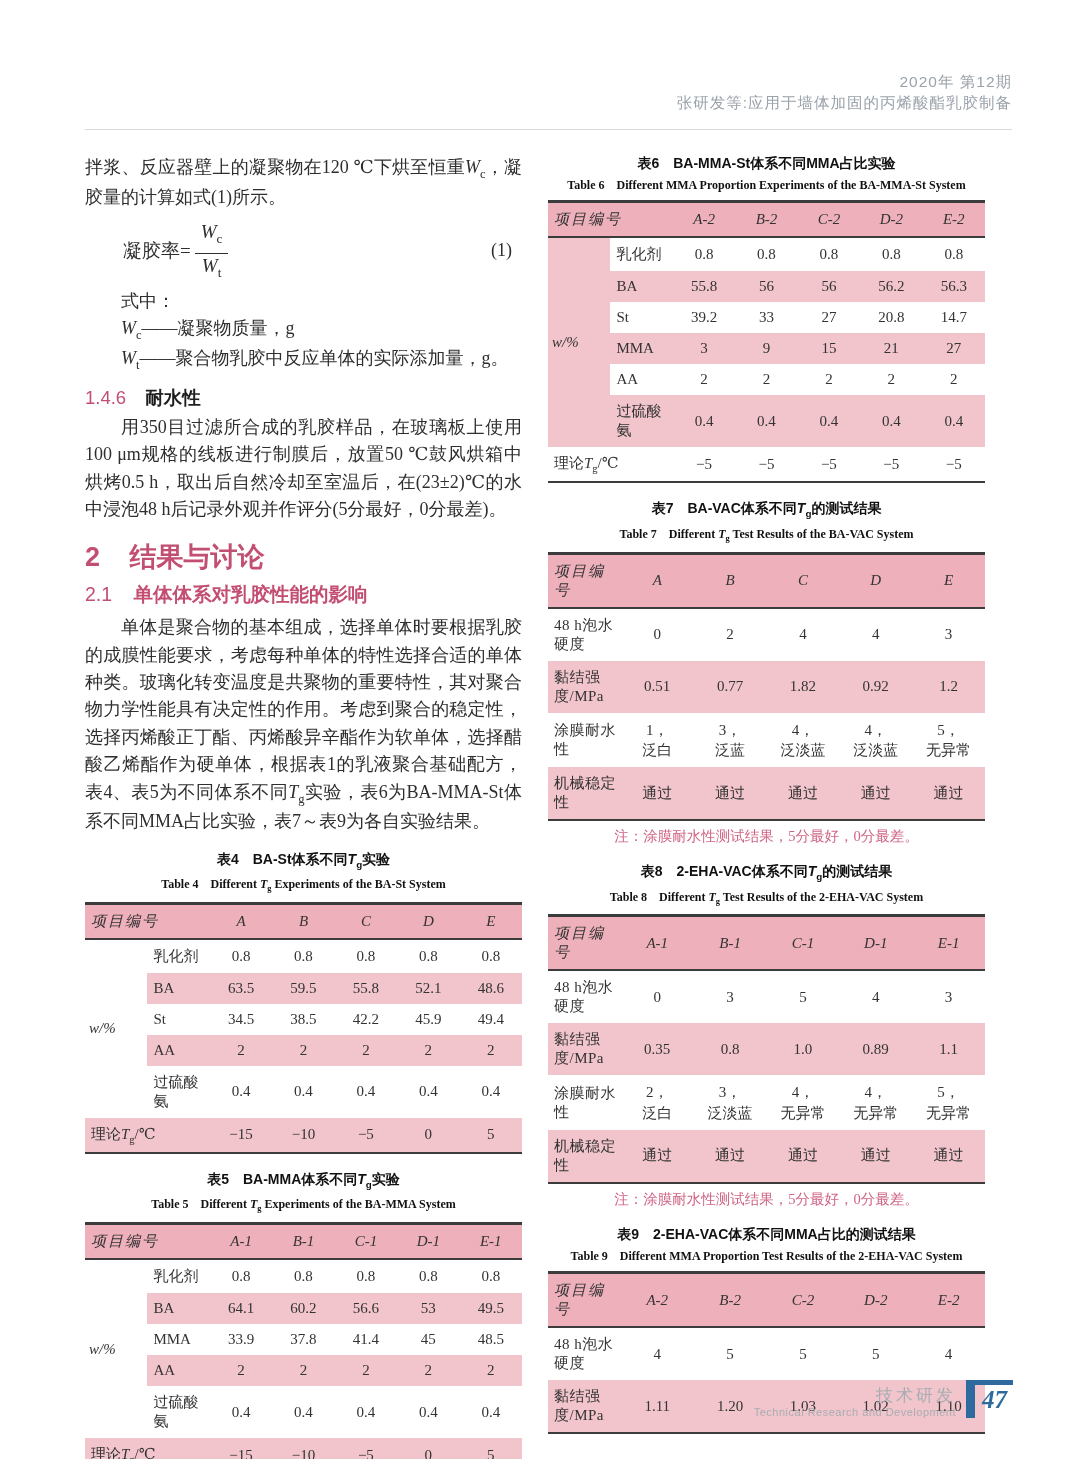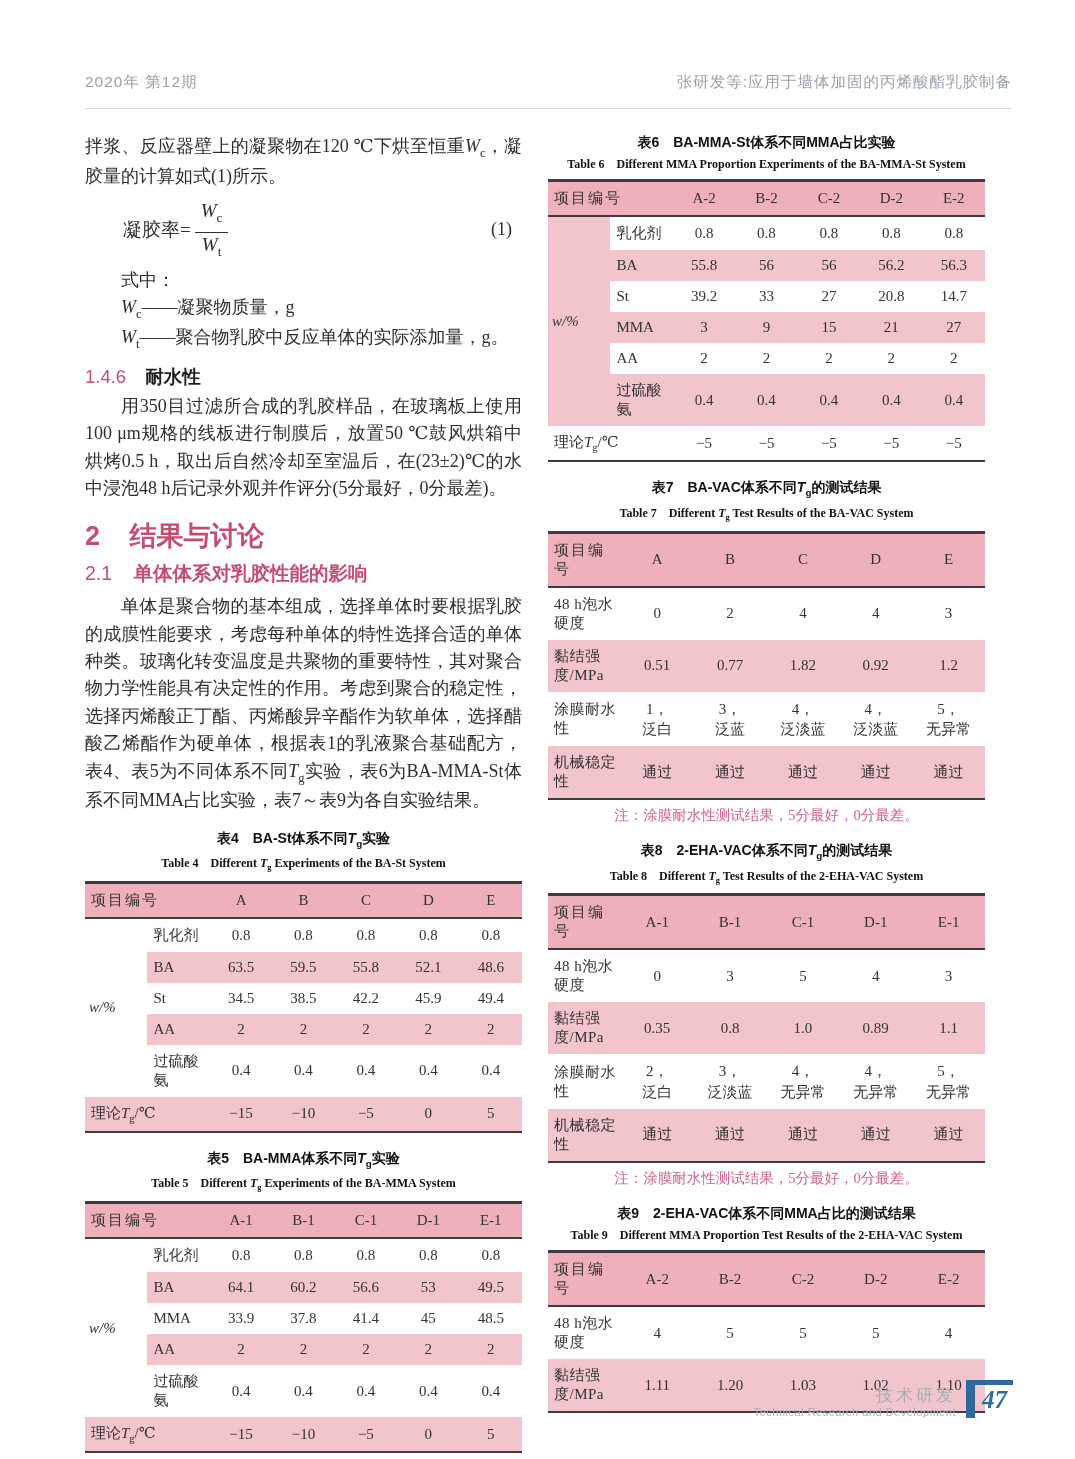--- a/index.html
+++ b/index.html
@@ -12,20 +12,21 @@
     overflow:hidden;
     font-family:"Liberation Serif","DejaVu Serif",serif;
     color:#2e2e2e;
   }
   
   .page-header{
     display:flex;justify-content:space-between;align-items:flex-end;
     color:#9aa2aa;font-size:15.5px;letter-spacing:1px;
     padding-bottom:15px;border-bottom:1px solid #d8dbdd;
     font-family:"Liberation Sans","DejaVu Sans",sans-serif;
+    flex-direction:column;
   }
   
   .columns{display:flex;gap:26px;margin-top:24px;}
   .col{width:437px;}
   p.body{
     font-size:18px;line-height:1.52;text-align:justify;margin:0 0 4px 0;
   }
   p.body.indent{text-indent:2em;}
   p.body i, .formula i, .defs i{font-family:"Liberation Serif",serif;}
   sub{font-size:70%;}
@@ -59,21 +60,21 @@
   .cap-en{
     text-align:center;font-family:"Liberation Serif","DejaVu Serif",serif;
     font-weight:bold;font-size:12px;color:#111;margin:0 0 7px 0;line-height:1.35;
   }
   table.ptable{
     width:100%;border-collapse:collapse;table-layout:fixed;
     border-top:3px solid #3c3c3c;border-bottom:2.5px solid #3c3c3c;
     font-size:15px;color:#333;
   }
   table.ptable thead tr{background:#eeb0bb;border-bottom:2px solid #3c3c3c;}
-  table.ptable th{font-weight:normal;padding:7px 15px;}
+  table.ptable th{font-weight:normal;padding:7px 15px;font-style:italic;}
   table.ptable th.lab{text-align:left;padding-left:6px;letter-spacing:2px;}
   table.ptable td{padding:7px 3px;}
   table.ptable .val{text-align:center;}
   table.ptable td.lab{text-align:left;padding-left:6px;}
   table.comp td.group{width:42px;text-align:left;padding-left:4px;font-style:italic;}
   table.comp td.lab{width:92px;}
   table.res td.lab{width:126px;letter-spacing:0.5px;}
   table.ptable tr.pink td.lab, table.ptable tr.pink td.val{background:#f2c5cc;}
   table.ptable tr.white td{background:#ffffff;}
   table.comp td.group.band-pink{background:#f2c5cc;}

